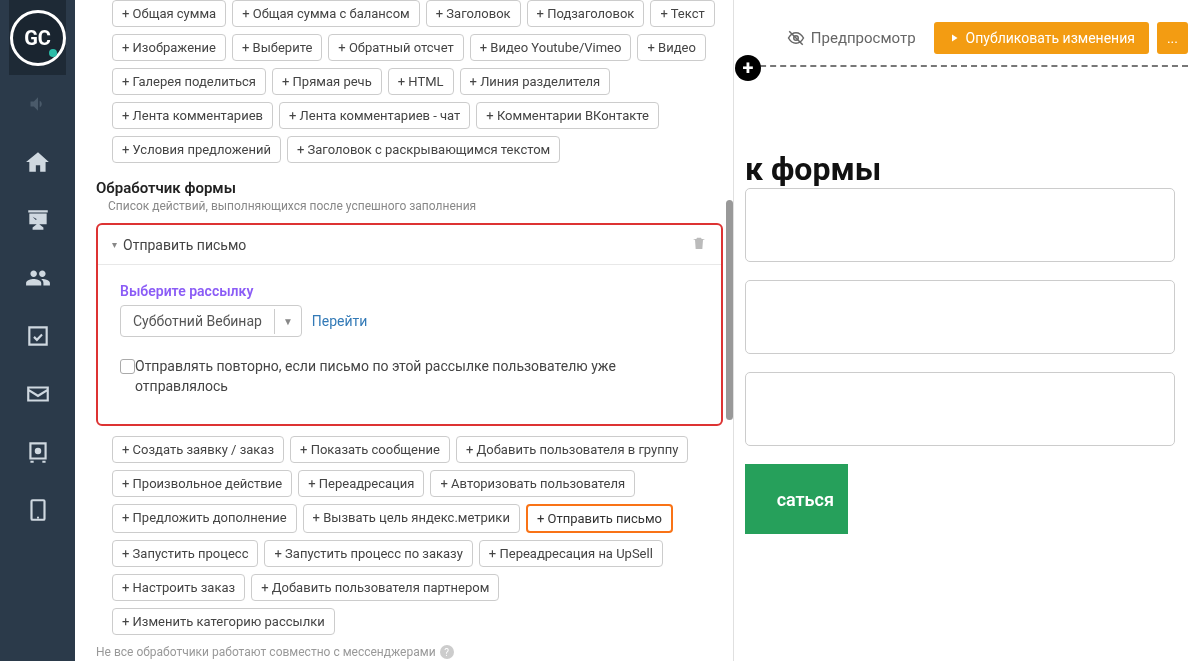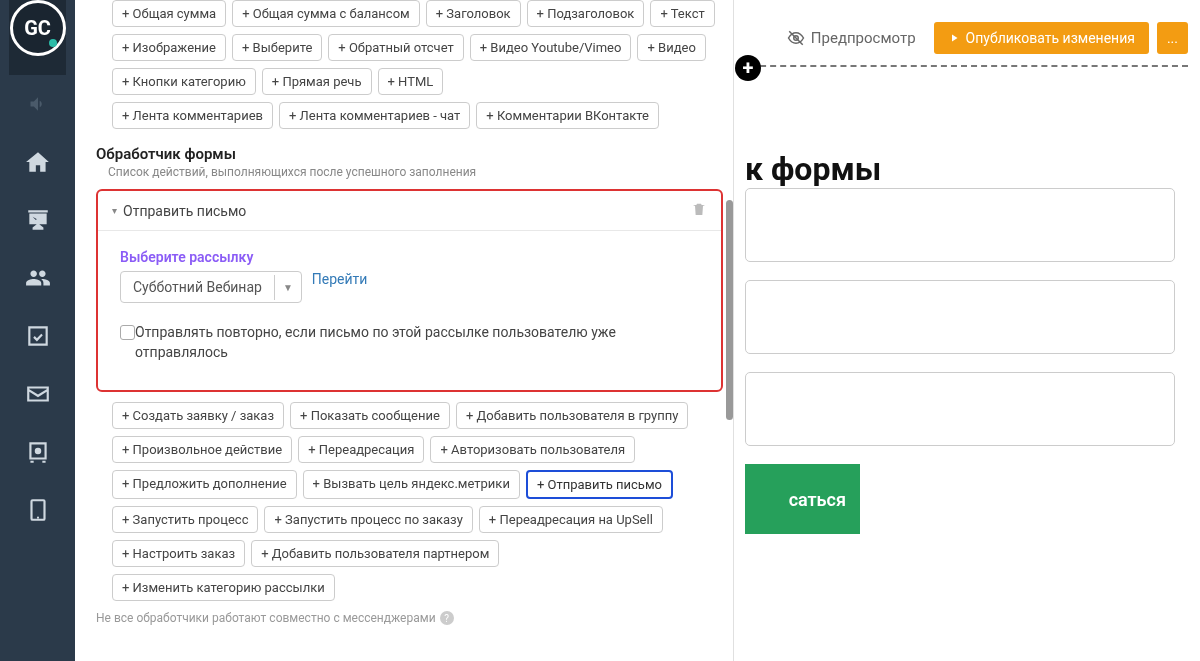--- a/index.html
+++ b/index.html
@@ -1,60 +1,60 @@
 <!DOCTYPE html>
 <html><head>
 <meta charset="utf-8">
 <style>
 * { box-sizing: border-box; margin: 0; padding: 0; }
 body { font-family: -apple-system, BlinkMacSystemFont, "Segoe UI", Roboto, sans-serif; font-size: 14px; color: #333; background: #fff; width: 1200px; height: 661px; overflow: hidden; position: relative; }
 
 
 .sidebar { position: absolute; left: 0; top: 0; width: 75px; height: 661px; background: #2b3a4a; display: flex; flex-direction: column; align-items: center; }
-.logo { width: 57px; height: 75px; display: flex; justify-content: center; background: #1e2a36; }
+.logo { width: 57px; height: 75px; display: flex; align-items: center; justify-content: center; background: #1e2a36; }
 .logo-circle { width: 56px; height: 56px; border-radius: 50%; background: #1a2530; border: 3px solid #fff; display: flex; align-items: center; justify-content: center; color: #fff; font-weight: bold; font-size: 20px; position: relative; }
 .logo-circle::after { content: ""; position: absolute; bottom: 6px; right: 6px; width: 8px; height: 8px; border-radius: 50%; background: #2bbca8; }
 .side-icon { width: 75px; height: 58px; display: flex; align-items: center; justify-content: center; color: #a8b4c0; cursor: pointer; }
 .side-icon svg { width: 26px; height: 26px; fill: #cfd8e0; }
 .side-icon.muted svg { fill: #4a5a6a; width: 20px; height: 20px; }
 
 
 .topbar { position: absolute; top: 22px; right: 12px; display: flex; gap: 8px; align-items: center; }
 .preview-btn { color: #666; display: flex; align-items: center; gap: 6px; padding: 6px 10px; cursor: pointer; font-size: 15px; }
 .publish-btn { background: #f39c12; color: #fff; padding: 8px 14px; border-radius: 3px; cursor: pointer; font-size: 14px; display: flex; align-items: center; gap: 6px; justify-content: center; }
 .more-btn { background: #f39c12; color: #fff; padding: 8px 10px; border-radius: 3px; cursor: pointer; font-size: 14px; }
 
 
 .bg-form { position: absolute; left: 745px; top: 150px; }
 .bg-title { font-size: 32px; font-weight: 700; color: #111; }
 .bg-input { width: 430px; height: 74px; border: 1px solid #ccc; border-radius: 5px; margin-bottom: 18px; padding: 10px 14px; background: #fff; }
-.bg-submit { width: 115px; height: 70px; background: #26a05b; color: #fff; border: none; font-size: 18px; font-weight: 600; display: flex; align-items: center; justify-content: flex-end; padding-right: 14px; }
+.bg-submit { width: 103px; height: 70px; background: #26a05b; color: #fff; border: none; font-size: 18px; font-weight: 600; display: flex; align-items: center; justify-content: flex-end; padding-right: 14px; }
 
 .dashed-line { position: absolute; top: 65px; left: 740px; right: 12px; border-top: 2px dashed #777; }
 .plus-circle { position: absolute; top: 55px; left: 735px; width: 26px; height: 26px; border-radius: 50%; background: #000; color: #fff; display: flex; align-items: center; justify-content: center; font-size: 20px; font-weight: bold; cursor: pointer; }
 
 
 .panel { position: absolute; left: 86px; top: 0; width: 648px; height: 661px; background: #fff; border-right: 1px solid #e0e0e0; padding: 0 10px 10px 10px; overflow-y: auto; }
 .panel-scroll { position: absolute; right: 0; top: 200px; width: 7px; height: 220px; background: #999; border-radius: 4px; }
 
 .tag-row { display: flex; flex-wrap: wrap; gap: 6px; margin-bottom: 7px; margin-left: 16px; }
 .tag { border: 1px solid #ccc; border-radius: 4px; padding: 5px 9px; font-size: 13px; color: #444; background: #fff; cursor: pointer; white-space: nowrap; }
-.tag.highlight { border: 2px solid #1d4ed8; color: #333; }
+.tag.highlight { border: 2px solid #f97316; color: #333; }
 
 .section-title { font-size: 15px; font-weight: 600; margin-top: 16px; color: #222; }
 .section-sub { font-size: 12px; color: #888; margin-bottom: 10px; margin-top: 2px; margin-left: 12px; }
 
 .handler-box { border: 2.5px solid #d33; border-radius: 6px; padding: 0; margin-bottom: 10px; background: #fff; }
 .handler-header { display: flex; align-items: center; justify-content: space-between; padding: 10px 14px; border-bottom: 1px solid #e8e8e8; cursor: pointer; }
 .handler-left { display: flex; align-items: center; gap: 6px; color: #444; font-size: 14px; }
 .chev { font-size: 10px; color: #888; }
 .trash { color: #bbb; cursor: pointer; }
 .handler-body { padding: 18px 22px 28px 22px; }
 .label { font-size: 14px; font-weight: 600; margin-bottom: 6px; color: #8b5cf6; }
-.select-row { display: flex; align-items: flex-start; gap: 10px; }
+.select-row { display: flex; align-items: center; gap: 10px; }
 .select { border: 1px solid #ccc; border-radius: 4px; display: flex; align-items: center; }
 .select-val { padding: 7px 12px; color: #555; font-size: 14px; }
 .select-arrow { border-left: 1px solid #ccc; padding: 7px 8px; color: #888; font-size: 10px; cursor: pointer; }
 .link { color: #337ab7; cursor: pointer; font-size: 14px; }
 .checkbox-row { display: flex; align-items: flex-start; gap: 0; margin-top: 20px; }
 .checkbox { width: 15px; height: 15px; border: 1px solid #aaa; border-radius: 3px; margin-top: 2px; cursor: pointer; flex-shrink: 0; }
 .checkbox-label { font-size: 14px; color: #444; line-height: 1.4; }
 
 .footer-note { font-size: 12px; color: #999; margin-top: 10px; display: flex; align-items: center; gap: 4px; }
 .help-icon { width: 14px; height: 14px; border-radius: 50%; background: #ccc; color: #fff; display: inline-flex; align-items: center; justify-content: center; font-size: 10px; }
@@ -151,28 +151,33 @@
       <div class="tag">+ Текст</div>
     </div>
     <div class="tag-row">
       <div class="tag">+ Изображение</div>
       <div class="tag">+ Выберите</div>
       <div class="tag">+ Обратный отсчет</div>
       <div class="tag">+ Видео Youtube/Vimeo</div>
       <div class="tag">+ Видео</div>
     </div>
     <div class="tag-row">
-      <div class="tag">+ Кнопки категорию</div>
+      <div class="tag">+ Галерея поделиться</div>
       <div class="tag">+ Прямая речь</div>
       <div class="tag">+ HTML</div>
+      <div class="tag">+ Линия разделителя</div>
     </div>
     <div class="tag-row">
       <div class="tag">+ Лента комментариев</div>
       <div class="tag">+ Лента комментариев - чат</div>
       <div class="tag">+ Комментарии ВКонтакте</div>
+    </div>
+    <div class="tag-row">
+      <div class="tag">+ Условия предложений</div>
+      <div class="tag">+ Заголовок с раскрывающимся текстом</div>
     </div>
   </div>
 
   <div class="section-title">Обработчик формы</div>
   <div class="section-sub">Список действий, выполняющихся после успешного заполнения</div>
 
   <div class="handler-box">
     <div class="handler-header">
       <div class="handler-left">
         <span class="chev">▾</span>

